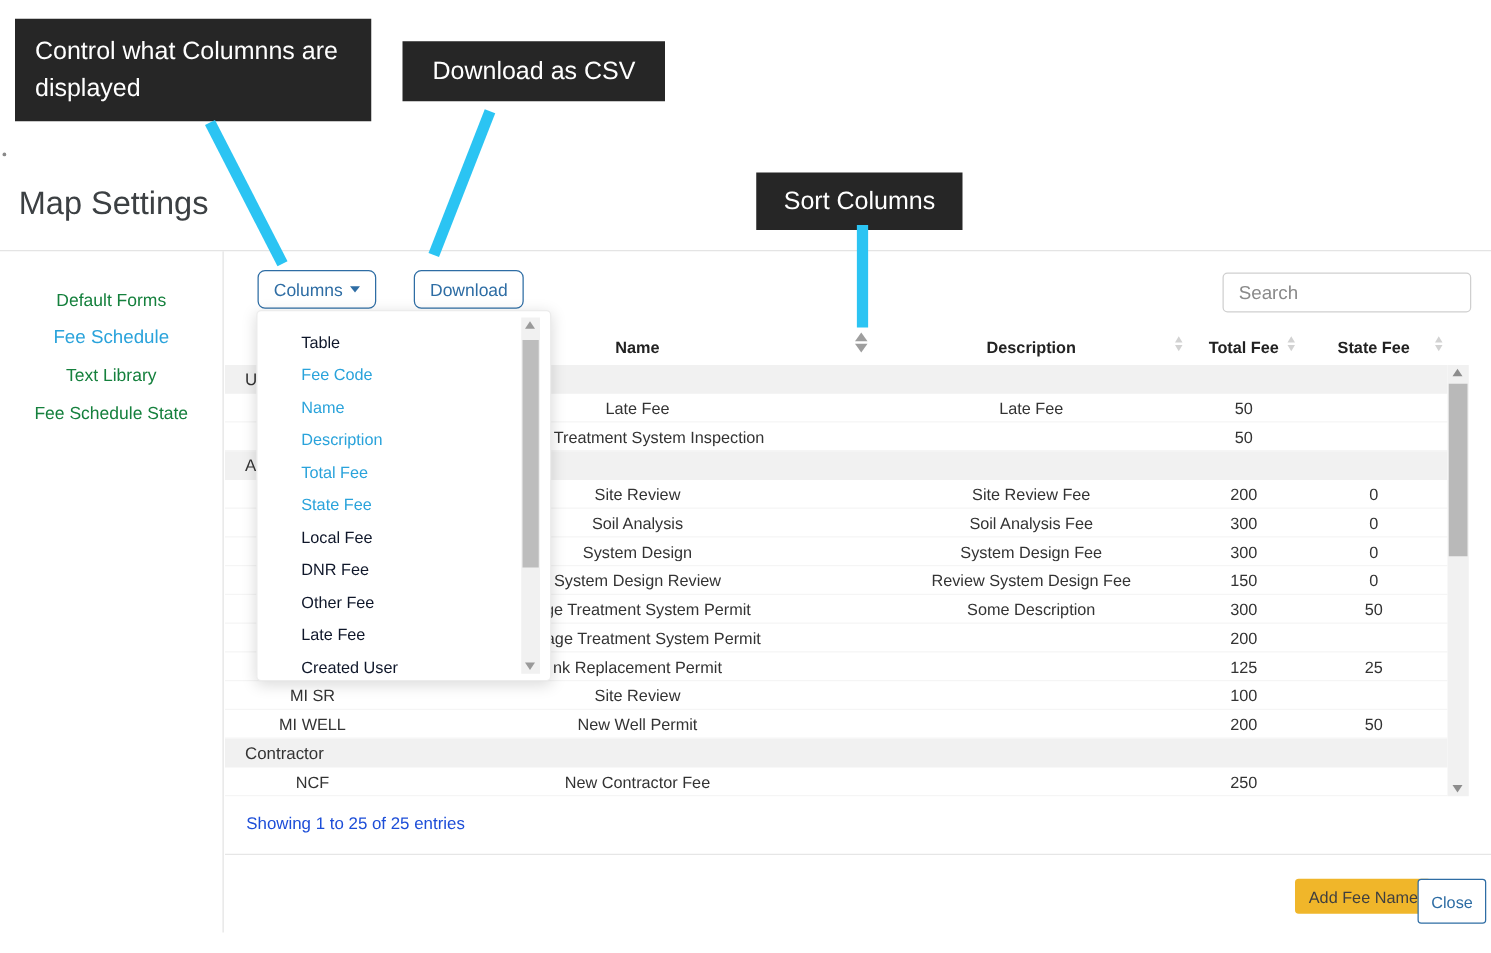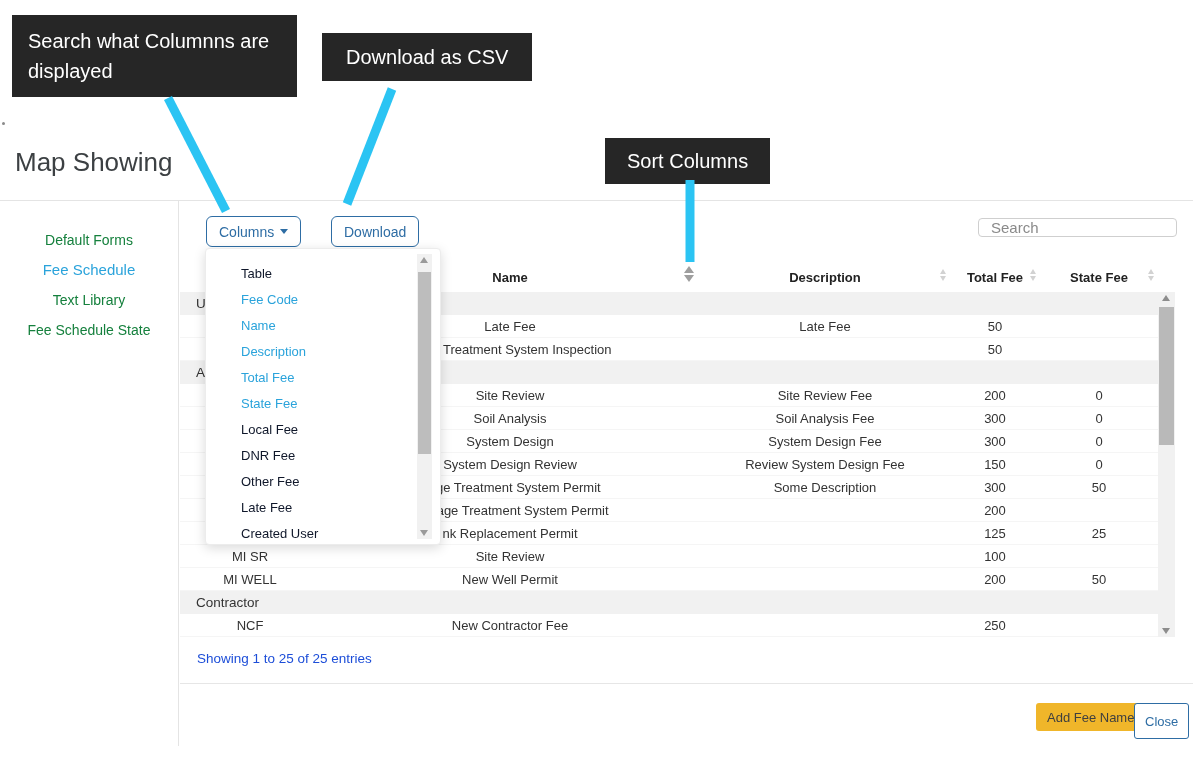--- a/index.html
+++ b/index.html
@@ -21,21 +21,21 @@
   
   .sidebar { position:absolute; left:0; top:225px; width:178px; }
   .side-item { height:30px; line-height:30px; text-align:center; font-size:14px; color:#15803d; cursor:pointer; }
   .side-item.active { color:#2aa3db; font-size:15px; }
 
   
   .btn-outline { position:absolute; height:31px; border:1px solid #2e6da4; border-radius:6px; background:#fff; color:#2e6da4; font-size:14px; padding:0 12px; display:flex; align-items:center; gap:6px; cursor:pointer; font-family:inherit; }
   .btn-columns { left:206px; top:216px; }
   .btn-download { left:291px; top:216px;margin-left:40px; }
   .caret-down { width:0; height:0; border-left:4px solid transparent; border-right:4px solid transparent; border-top:5px solid #2e6da4; display:inline-block; }
-  .search-input { position:absolute; left:978px; top:218px; width:199px; height:19px; border:1px solid #cfcfcf; border-radius:4px; font-size:15px; color:#444; padding:0 12px; font-family:inherit; }
+  .search-input { position:absolute; left:978px; top:218px; width:199px; height:32px; border:1px solid #cfcfcf; border-radius:4px; font-size:15px; color:#444; padding:0 12px; font-family:inherit; }
   .search-input::placeholder { color:#8a8a8a; }
 
   
   .table-wrap { position:absolute; left:180px; top:262px; width:978px; }
   .thead { display:flex; height:30px; align-items:center; }
   .th { position:relative; height:30px; display:flex; align-items:center; justify-content:center; font-size:13px; font-weight:bold; color:#222; cursor:pointer; }
   .sort-big { position:absolute; right:6px; top:4px; display:flex; flex-direction:column; gap:2px; }
   .sort-big .t-up { width:0;height:0;border-left:5px solid transparent;border-right:5px solid transparent;border-bottom:7px solid #9e9e9e; }
   .sort-big .t-dn { width:0;height:0;border-left:5px solid transparent;border-right:5px solid transparent;border-top:7px solid #9e9e9e; }
   .sort-sm { position:absolute; right:4px; top:7px; display:flex; flex-direction:column; gap:2px; }
@@ -65,32 +65,32 @@
 
   
   .showing-text { position:absolute; left:197px; top:651px; font-size:13.5px; color:#1d4ed8; }
   .footer-divider { position:absolute; left:180px; top:683px; width:1013px; height:1px; background:#e6e6e6; }
   .btn-add { position:absolute; left:1036px; top:703px; height:28px; padding:0 11px; background:#f0b62a; border:none; border-radius:3px; font-size:13px; color:#3f3f3f; cursor:pointer; font-family:inherit; }
   .btn-close { position:absolute; left:1134px; top:703px; height:36px; padding:0 10px; background:#fff; border:1px solid #2e6da4; border-radius:3px; font-size:13px; color:#2e6da4; cursor:pointer; font-family:inherit; }
 </style>
 </head>
 <body>
 
-<div class="callout callout-1">Search what Columnns are displayed</div>
+<div class="callout callout-1">Control what Columnns are displayed</div>
 <div class="callout callout-2">Download as CSV</div>
 <div class="callout callout-3">Sort Columns</div>
 
 <svg class="arrow-layer" viewBox="0 0 1193 762" width="1193" height="762">
   <line x1="168" y1="98" x2="226" y2="211" stroke="#2bc4f3" stroke-width="9"></line>
   <line x1="392" y1="89" x2="347" y2="204" stroke="#2bc4f3" stroke-width="9"></line>
   <line x1="690" y1="180" x2="690" y2="262" stroke="#2bc4f3" stroke-width="9"></line>
 </svg>
 <div class="stray-dot"></div>
 
-<h1 class="page-title">Map Showing</h1>
+<h1 class="page-title">Map Settings</h1>
 <div class="top-divider"></div>
 <div class="side-divider"></div>
 
 <nav class="sidebar" id="sidebar-list">
     <div class="side-item">Default Forms</div>
     <div class="side-item active">Fee Schedule</div>
     <div class="side-item">Text Library</div>
     <div class="side-item">Fee Schedule State</div>
   </nav>
 

